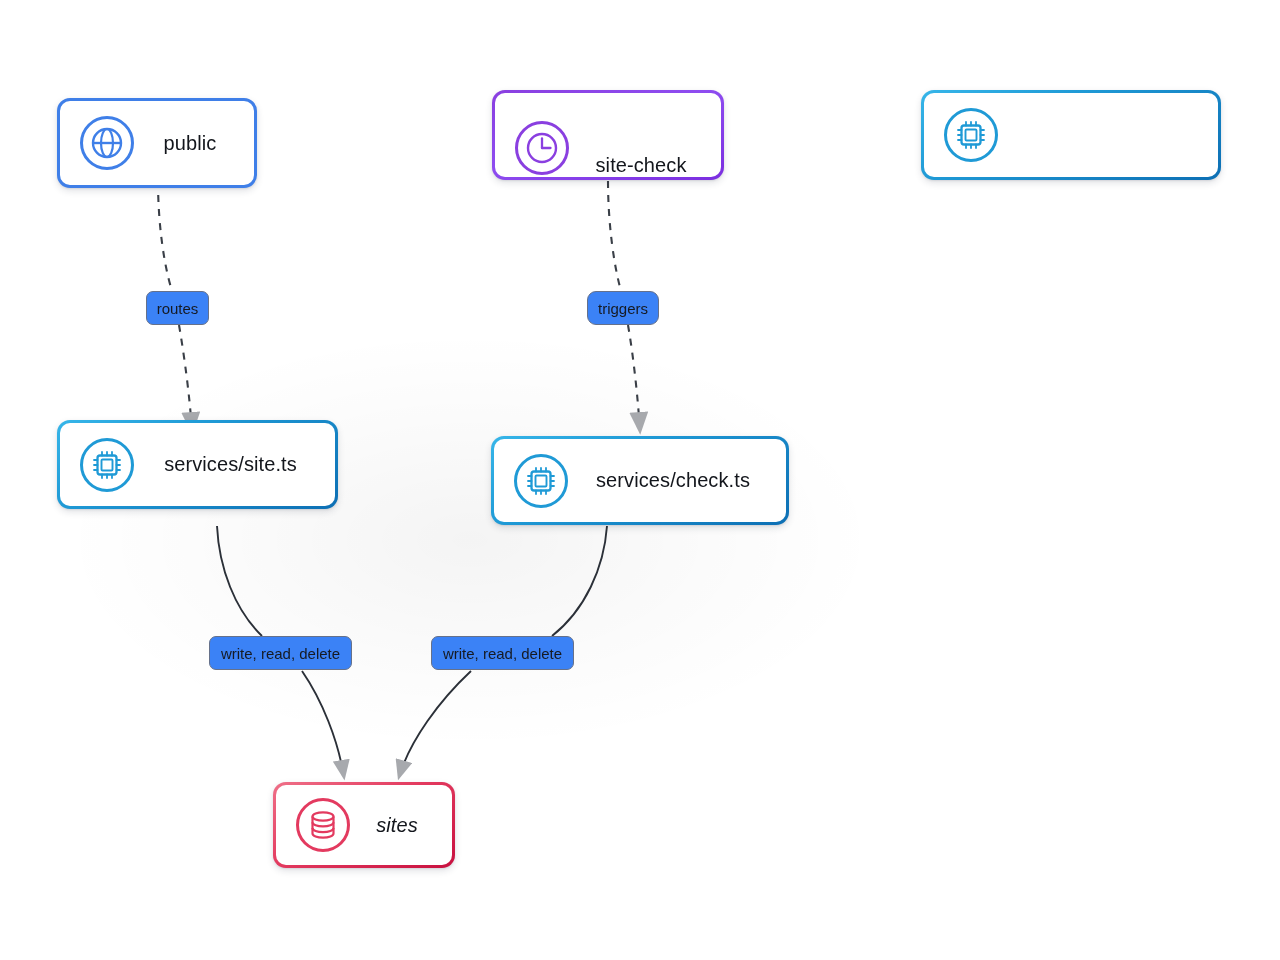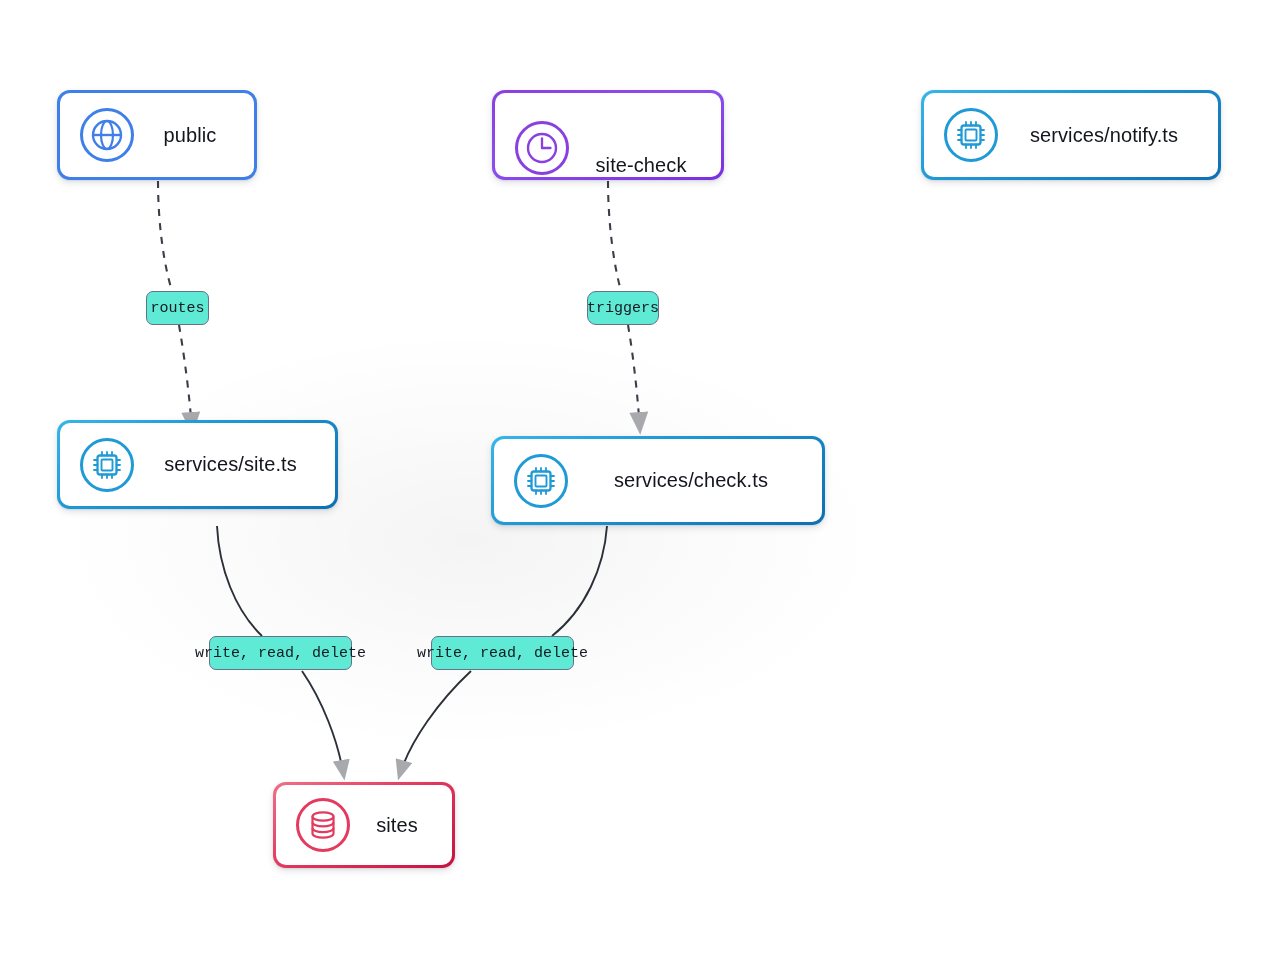--- a/index.html
+++ b/index.html
@@ -59,57 +59,58 @@
     font-size: 20px;
     color: #13161c;
     letter-spacing: 0.1px;
     padding: 0 16px 0 6px;
     white-space: nowrap;
   }
 
   
   .node.border-blue {
     border-color: #3f7fe8;
+    margin-top: 8px;
   }
   .node.border-purple {
     border: 3px solid transparent;
     background-image: linear-gradient(#fff, #fff), linear-gradient(160deg, #8a3fe0 0%, #8e4cf0 45%, #7b2ee0 100%);
     background-origin: border-box;
     background-clip: padding-box, border-box;
     align-items: flex-end;
   }
   .node.border-cyan {
     border: 3px solid transparent;
     background-image: linear-gradient(#fff, #fff), linear-gradient(150deg, #37b6e9 0%, #1f9ad6 35%, #0d6fb4 100%);
     background-origin: border-box;
     background-clip: padding-box, border-box;
   }
   .node.border-crimson {
     border: 3px solid transparent;
     background-image: linear-gradient(#fff, #fff), linear-gradient(150deg, #ef7088 0%, #e33a5f 45%, #c8103f 100%);
     background-origin: border-box;
     background-clip: padding-box, border-box;
+    font-style: italic;
   }
 
   
   .edge-label {
     position: absolute;
     box-sizing: border-box;
     display: flex;
     align-items: center;
     justify-content: center;
-    background: #5eead4;
+    background: #3b82f6;
     border: 1.4px solid #66718a;
     border-radius: 7px;
     color: #161a22;
     font-size: 15px;
     white-space: nowrap;
     padding: 0 9px;
     height: 34px;
-    font-family: Liberation Mono, monospace;
   }
 </style>
 </head>
 <body>
 
 <div id="canvas-glow"></div>
 
 <svg id="edge-layer" viewBox="0 0 1280 960" xmlns="http://www.w3.org/2000/svg">
   <defs>
     <marker id="arrowGray" viewBox="0 0 12 10" refX="10" refY="5" markerWidth="11" markerHeight="9" orient="auto-start-reverse">
@@ -169,21 +170,20 @@
         <line x1="34" y1="38.5" x2="34" y2="42"></line>
         <line x1="16" y1="24" x2="19.5" y2="24"></line>
         <line x1="16" y1="29" x2="19.5" y2="29"></line>
         <line x1="16" y1="34" x2="19.5" y2="34"></line>
         <line x1="38.5" y1="24" x2="42" y2="24"></line>
         <line x1="38.5" y1="29" x2="42" y2="29"></line>
         <line x1="38.5" y1="34" x2="42" y2="34"></line>
       </g>
     </svg>
   </span>
-  <span class="node-label">services/notify.ts</span>
 </div>
 
 <div class="node border-cyan" style="left:57px; top:420px; width:281px; height:89px;">
   <span class="node-icon">
     <svg width="58" height="58" viewBox="0 0 58 58" xmlns="http://www.w3.org/2000/svg">
       <circle cx="29" cy="29" r="25.5" fill="none" stroke="#1f9ad6" stroke-width="3"></circle>
       <rect x="19.5" y="19.5" width="19" height="19" rx="2.5" fill="none" stroke="#1f9ad6" stroke-width="2.3"></rect>
       <rect x="23.5" y="23.5" width="11" height="11" rx="1" fill="none" stroke="#1f9ad6" stroke-width="1.9"></rect>
       <g stroke="#1f9ad6" stroke-width="1.8" stroke-linecap="round">
         <line x1="24" y1="16" x2="24" y2="19.5"></line>
@@ -197,21 +197,21 @@
         <line x1="16" y1="34" x2="19.5" y2="34"></line>
         <line x1="38.5" y1="24" x2="42" y2="24"></line>
         <line x1="38.5" y1="29" x2="42" y2="29"></line>
         <line x1="38.5" y1="34" x2="42" y2="34"></line>
       </g>
     </svg>
   </span>
   <span class="node-label">services/site.ts</span>
 </div>
 
-<div class="node border-cyan" style="left:491px; top:436px; width:334px; height:89px;">
+<div class="node border-cyan" style="left:491px; top:436px; width:298px; height:89px;">
   <span class="node-icon">
     <svg width="58" height="58" viewBox="0 0 58 58" xmlns="http://www.w3.org/2000/svg">
       <circle cx="29" cy="29" r="25.5" fill="none" stroke="#1f9ad6" stroke-width="3"></circle>
       <rect x="19.5" y="19.5" width="19" height="19" rx="2.5" fill="none" stroke="#1f9ad6" stroke-width="2.3"></rect>
       <rect x="23.5" y="23.5" width="11" height="11" rx="1" fill="none" stroke="#1f9ad6" stroke-width="1.9"></rect>
       <g stroke="#1f9ad6" stroke-width="1.8" stroke-linecap="round">
         <line x1="24" y1="16" x2="24" y2="19.5"></line>
         <line x1="29" y1="16" x2="29" y2="19.5"></line>
         <line x1="34" y1="16" x2="34" y2="19.5"></line>
         <line x1="24" y1="38.5" x2="24" y2="42"></line>

